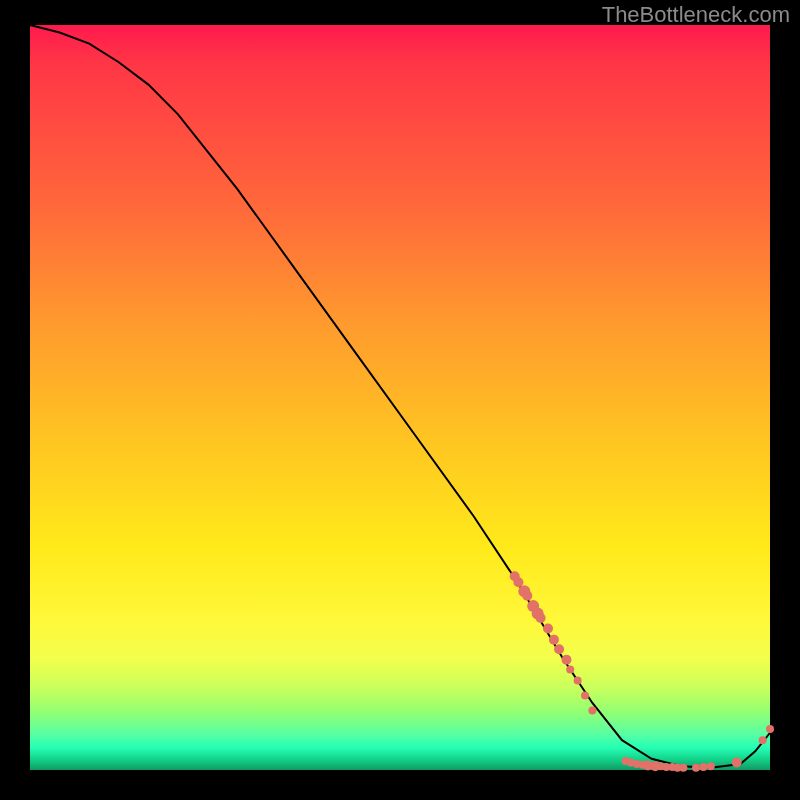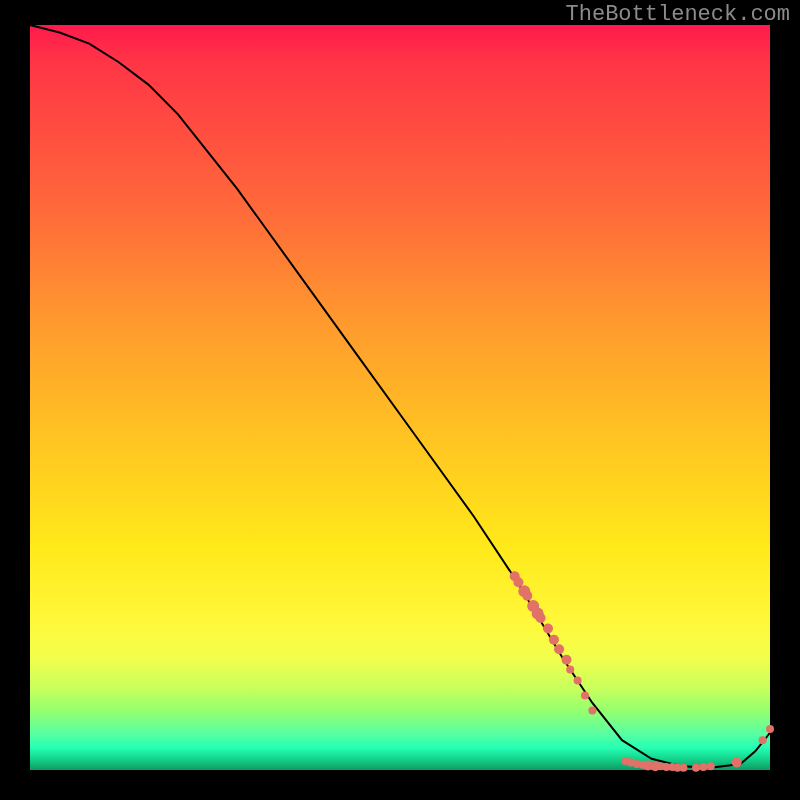--- a/index.html
+++ b/index.html
@@ -9,21 +9,20 @@
     height: 800px;
     background: #000;
     font-family: Arial, Helvetica, sans-serif;
     overflow: hidden;
   }
   .wrapper {
     position: relative;
     width: 800px;
     height: 800px;
     background: #000;
-    font-family: Liberation Mono, monospace;
   }
   .attribution {
     position: absolute;
     top: 2px;
     right: 10px;
     color: #8b8b8b;
     font-size: 22px;
     font-weight: 500;
     z-index: 5;
   }

